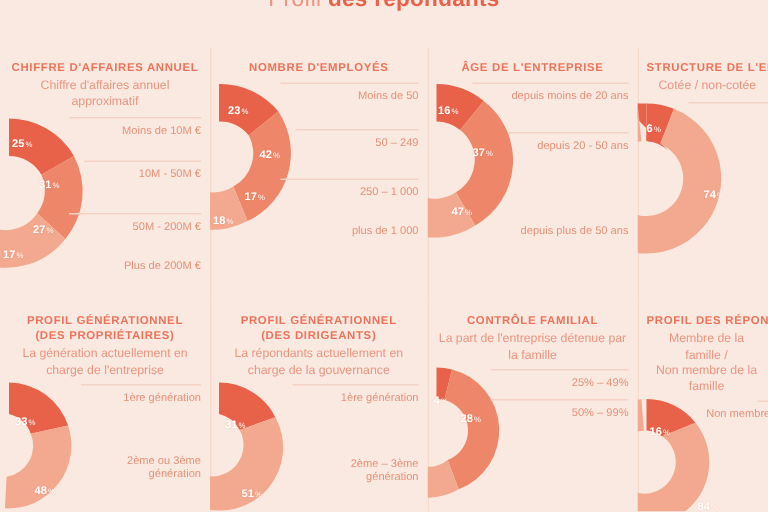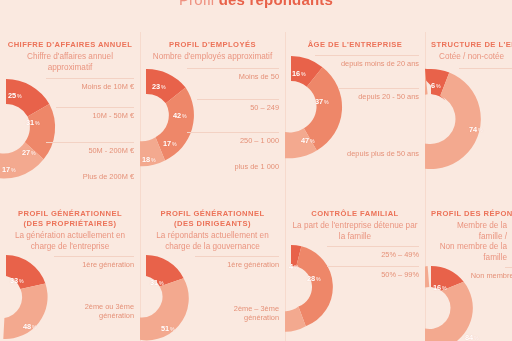--- a/index.html
+++ b/index.html
@@ -105,22 +105,21 @@
         <div class="labels">
           <div class="lab" style="top:9px;"><span class="rule" style="width:88px;"></span><span class="lab-txt">Moins de 10M €</span></div>
           <div class="lab" style="top:38px;"><span class="rule" style="width:78px;"></span><span class="lab-txt">10M - 50M €</span></div>
           <div class="lab" style="top:73px;"><span class="rule" style="width:88px;"></span><span class="lab-txt">50M - 200M €</span></div>
           <div class="lab" style="top:99px;"><span class="lab-txt">Plus de 200M €</span></div>
         </div>
       </div>
     </div>
 
     <div class="card sep-left">
-      <div class="card-title">PROFIL D'EMPLOYÉS</div>
-      <div class="card-sub">Nombre d'employés approximatif</div>
+      <div class="card-title">NOMBRE D'EMPLOYÉS</div>
       <div class="chart h1">
         <div class="donut-wrap">
           <svg width="132" height="112" viewBox="0 0 132 112">
             <path d="M 66 56 m 0 -50 A 50 50 0 0 1 105.6 24.4 L 85.8 40.2 A 25 25 0 0 0 66 31 Z" fill="#E8624A"></path>
             <path d="M 66 56 m 39.6 -31.6 A 50 50 0 0 1 85 97.4 L 75.5 74.3 A 25 25 0 0 0 85.8 40.2 Z" fill="#EE8769"></path>
             <path d="M 66 56 m 19 41.4 A 50 50 0 0 1 30.2 92.1 L 48.1 74.1 A 25 25 0 0 0 75.5 74.3 Z" fill="#F3A98F"></path>
             <path d="M 66 56 m -35.8 36.1 A 50 50 0 0 1 18.1 67.9 L 42.1 62.9 A 25 25 0 0 0 48.1 74.1 Z" fill="#F6C3AE"></path>
           </svg>
         </div>
         <div class="seg-pct" style="left:12px;top:19px;"><span>23</span><span class="u">%</span></div>
@@ -236,21 +235,21 @@
         <div class="seg-pct" style="left:22px;top:32px;"><span>28</span><span class="u">%</span></div>
         <div class="labels">
           <div class="lab" style="top:8px;"><span class="rule" style="width:92px;"></span><span class="lab-txt">25% – 49%</span></div>
           <div class="lab" style="top:28px;"><span class="rule" style="width:92px;"></span><span class="lab-txt">50% – 99%</span></div>
         </div>
       </div>
     </div>
 
     <div class="card sep-left sep-top">
       <div class="card-title" style="text-align:left;padding-left:6px;">PROFIL DES RÉPONDANTS</div>
-      <div class="card-sub" style="text-align:right;padding-left:10px;">
+      <div class="card-sub" style="text-align:center;padding-left:10px;">
         <span>Membre de la famille /</span>
         <span class="ln2" style="display:block;">Non membre de la famille</span>
       </div>
       <div class="chart h2">
         <div class="donut-wrap" style="width:87px;">
           <svg width="132" height="90" viewBox="0 0 132 90">
             <path d="M 66 45 m 0 -42 A 42 42 0 0 1 98.7 18.8 L 76.4 27.8 A 21 21 0 0 0 66 24 Z" fill="#E8624A"></path>
             <path d="M 66 45 m 32.7 -26.2 A 42 42 0 1 1 62.6 3.1 L 64.3 24.1 A 21 21 0 1 0 76.4 27.8 Z" fill="#F3A98F"></path>
           </svg>
         </div>

